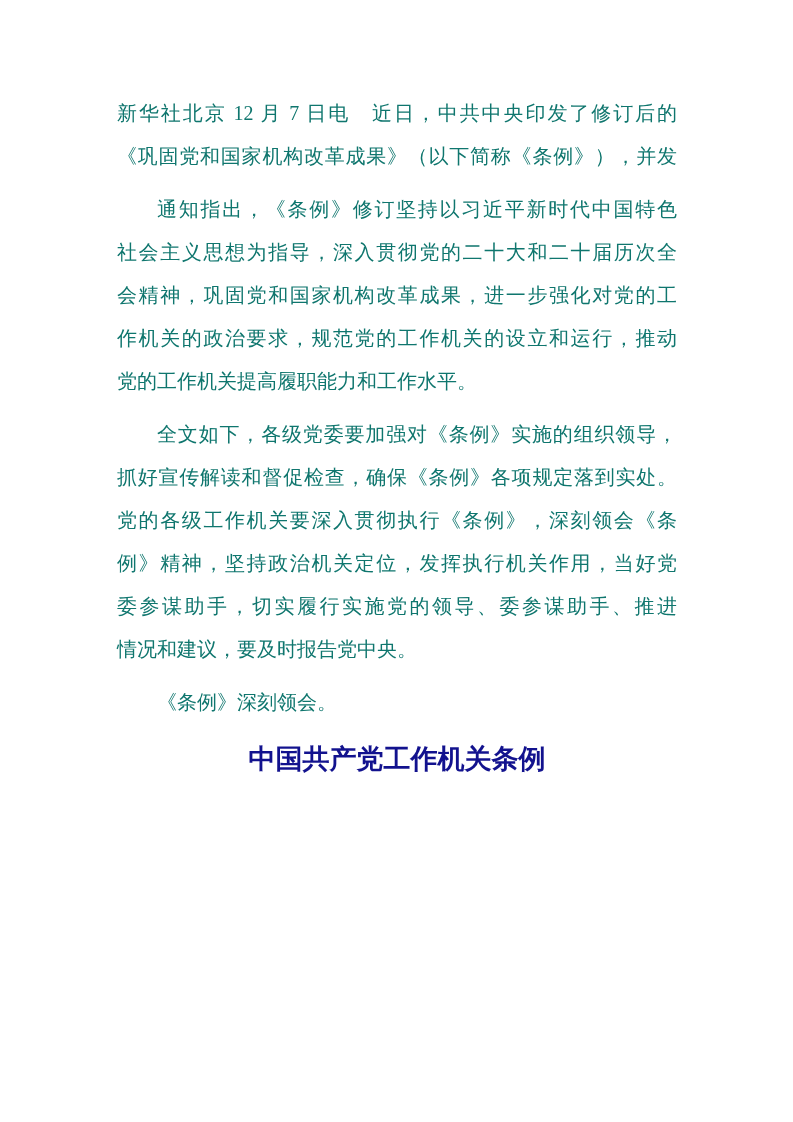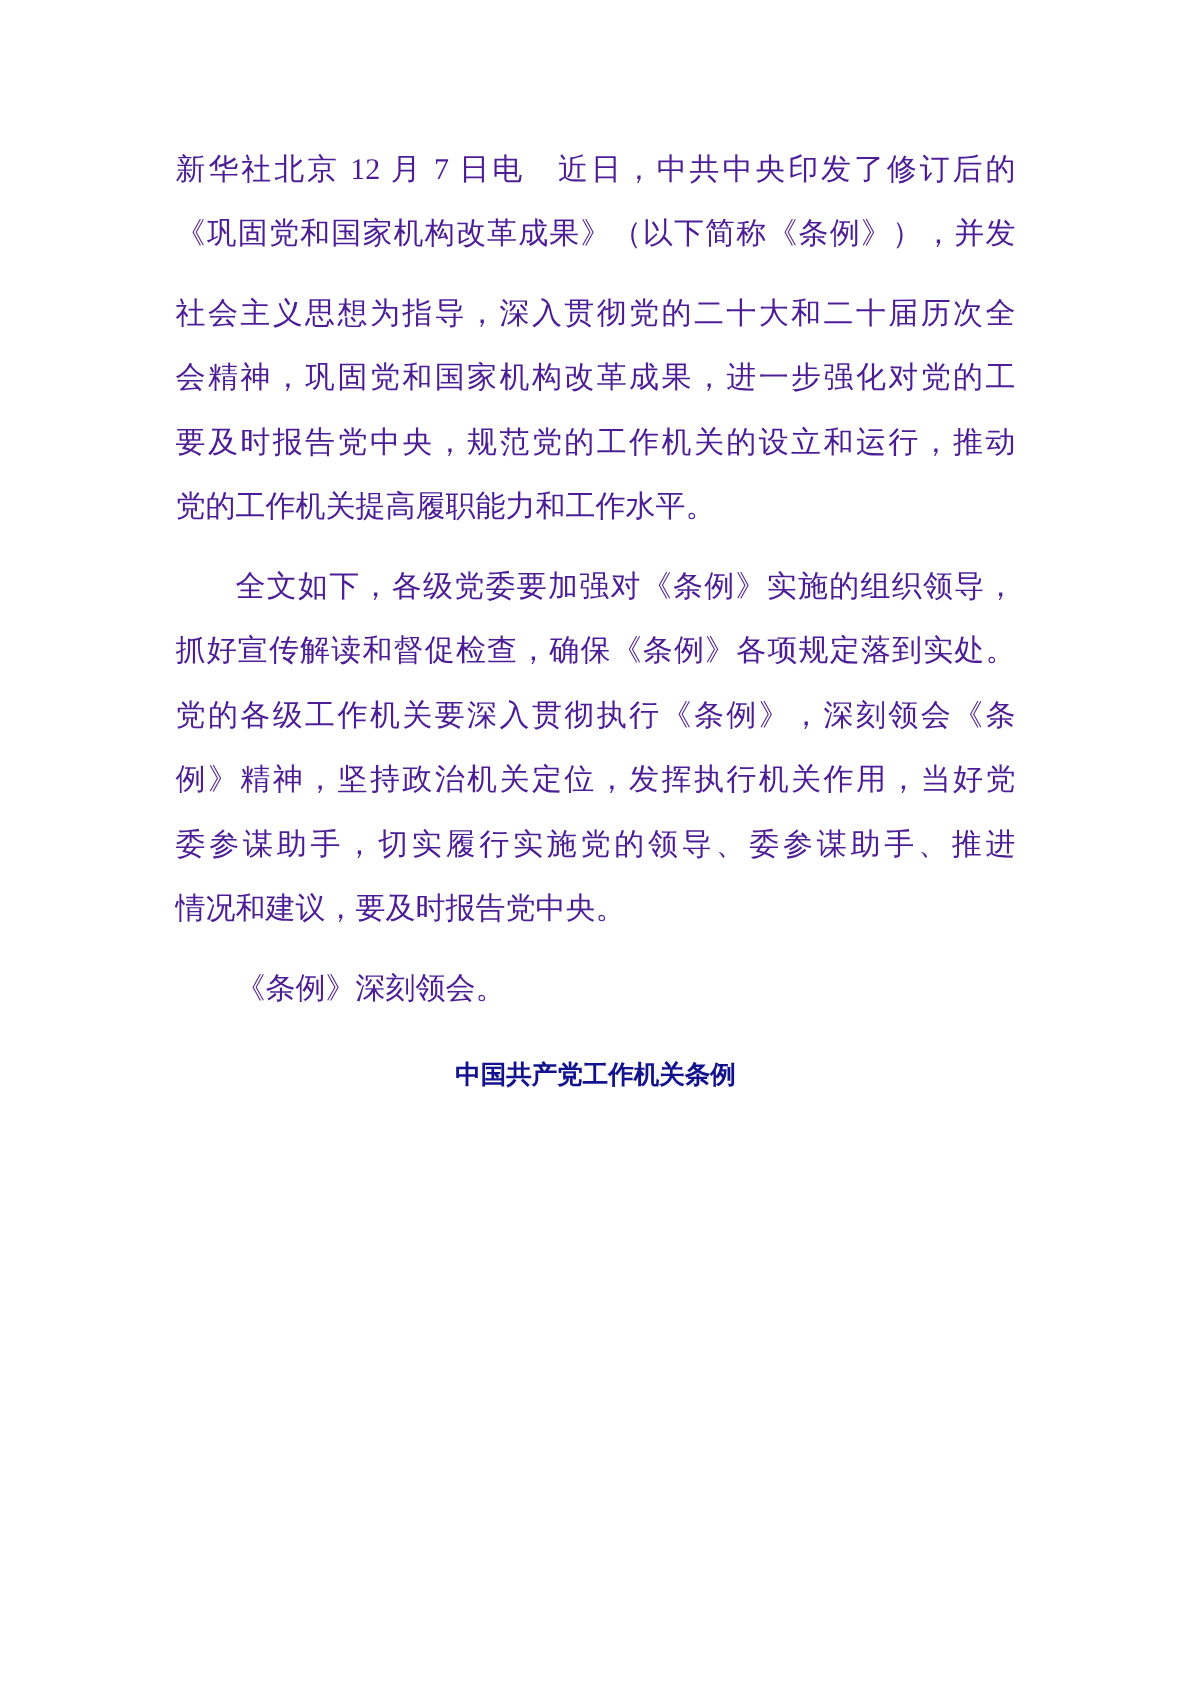--- a/index.html
+++ b/index.html
@@ -20,33 +20,33 @@
   .content {
     width: 560px;
   }
   .para {
     margin: 0 0 10px 0;
   }
   .line {
     font-size: 20px;
     line-height: 43px;
     height: 43px;
-    color: #4c1d95;
+    color: #0f766e;
     text-align: left;
     overflow: visible;
   }
   .line.full {
     text-align: justify;
     text-align-last: justify;
   }
   .line.indent {
     text-indent: 2em;
   }
   .doc-title {
-    font-size: 17px;
+    font-size: 27px;
     line-height: 43px;
     height: 43px;
     font-weight: bold;
     text-align: center;
     color: #12128e;
     margin: 14px 0 22px 0;
   }
   .date-block .line {
     color: #2b2ba4;
   }
@@ -56,23 +56,24 @@
 
 <div class="page">
   <div class="content">
 
     <div class="para">
       <div class="line full">新华社北京 12 月 7 日电　近日，中共中央印发了修订后的</div>
       <div class="line full">《巩固党和国家机构改革成果》（以下简称《条例》），并发</div>
     </div>
 
     <div class="para">
+      <div class="line full indent">通知指出，《条例》修订坚持以习近平新时代中国特色</div>
       <div class="line full">社会主义思想为指导，深入贯彻党的二十大和二十届历次全</div>
       <div class="line full">会精神，巩固党和国家机构改革成果，进一步强化对党的工</div>
-      <div class="line full">要及时报告党中央，规范党的工作机关的设立和运行，推动</div>
+      <div class="line full">作机关的政治要求，规范党的工作机关的设立和运行，推动</div>
       <div class="line">党的工作机关提高履职能力和工作水平。</div>
     </div>
 
     <div class="para">
       <div class="line full indent">全文如下，各级党委要加强对《条例》实施的组织领导，</div>
       <div class="line full">抓好宣传解读和督促检查，确保《条例》各项规定落到实处。</div>
       <div class="line full">党的各级工作机关要深入贯彻执行《条例》，深刻领会《条</div>
       <div class="line full">例》精神，坚持政治机关定位，发挥执行机关作用，当好党</div>
       <div class="line full">委参谋助手，切实履行实施党的领导、委参谋助手、推进</div>
       <div class="line">情况和建议，要及时报告党中央。</div>

